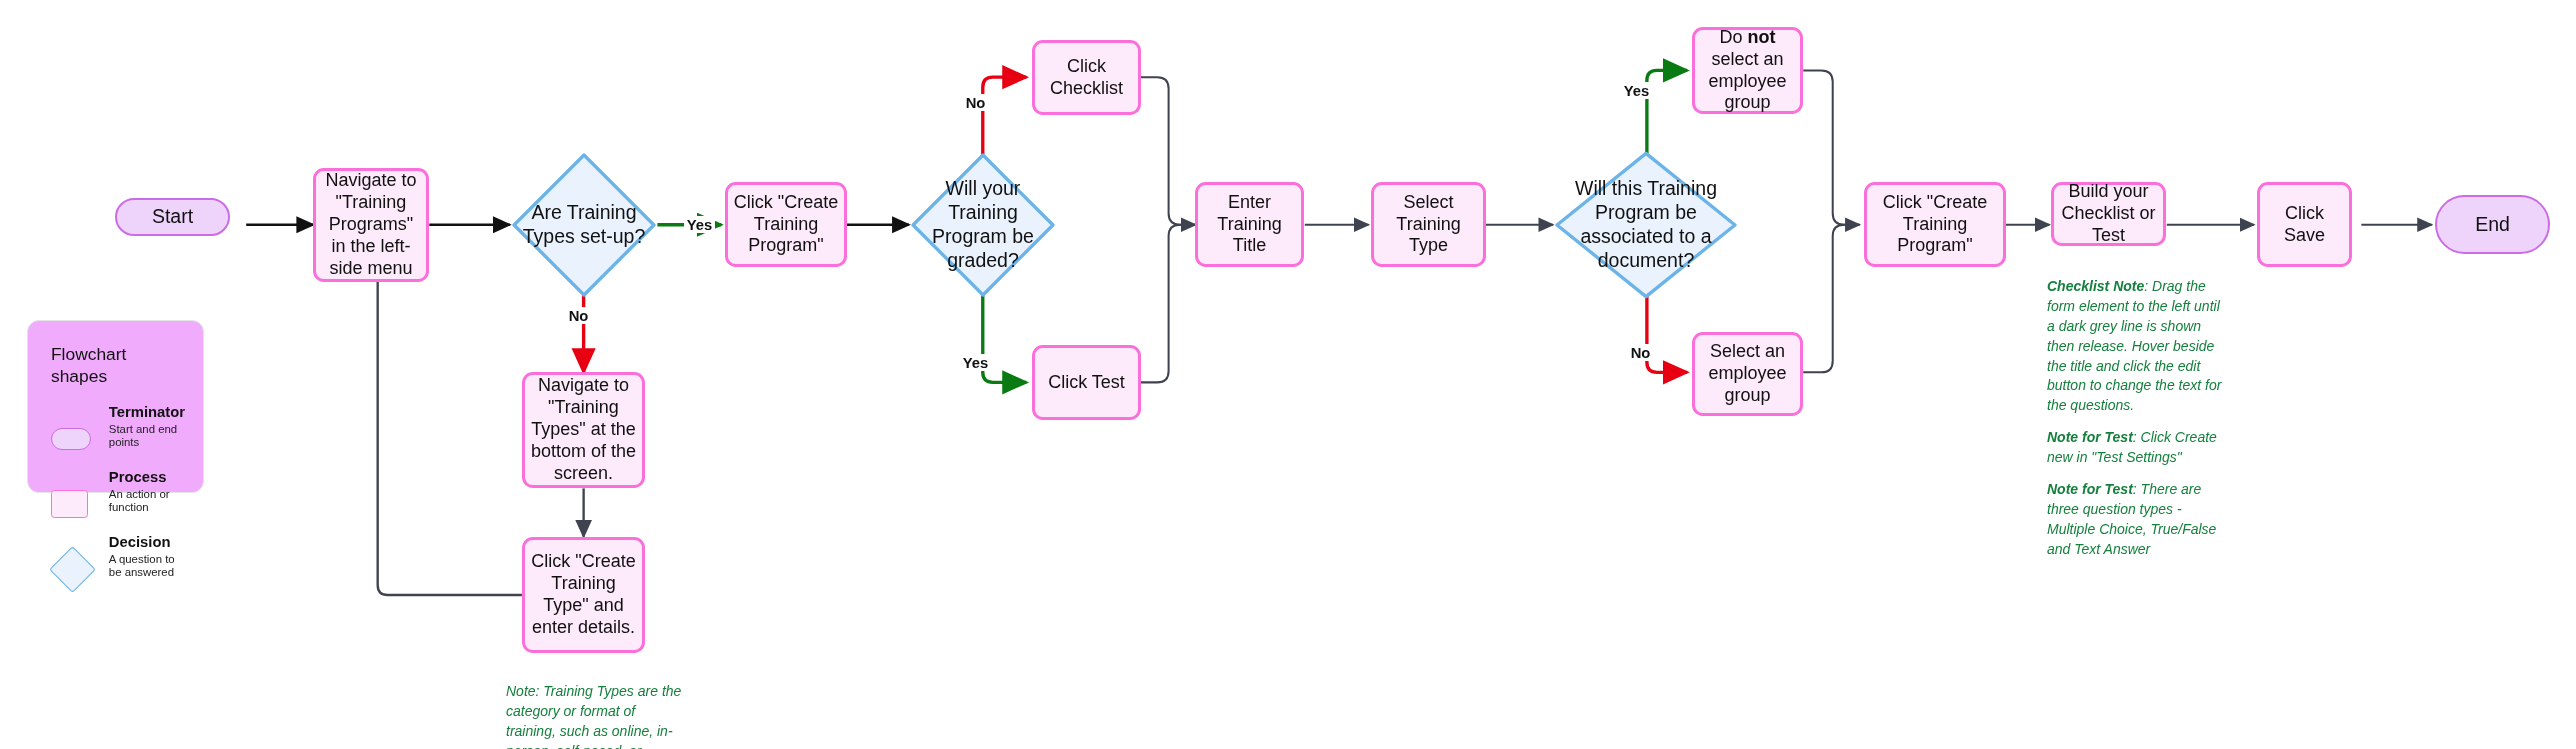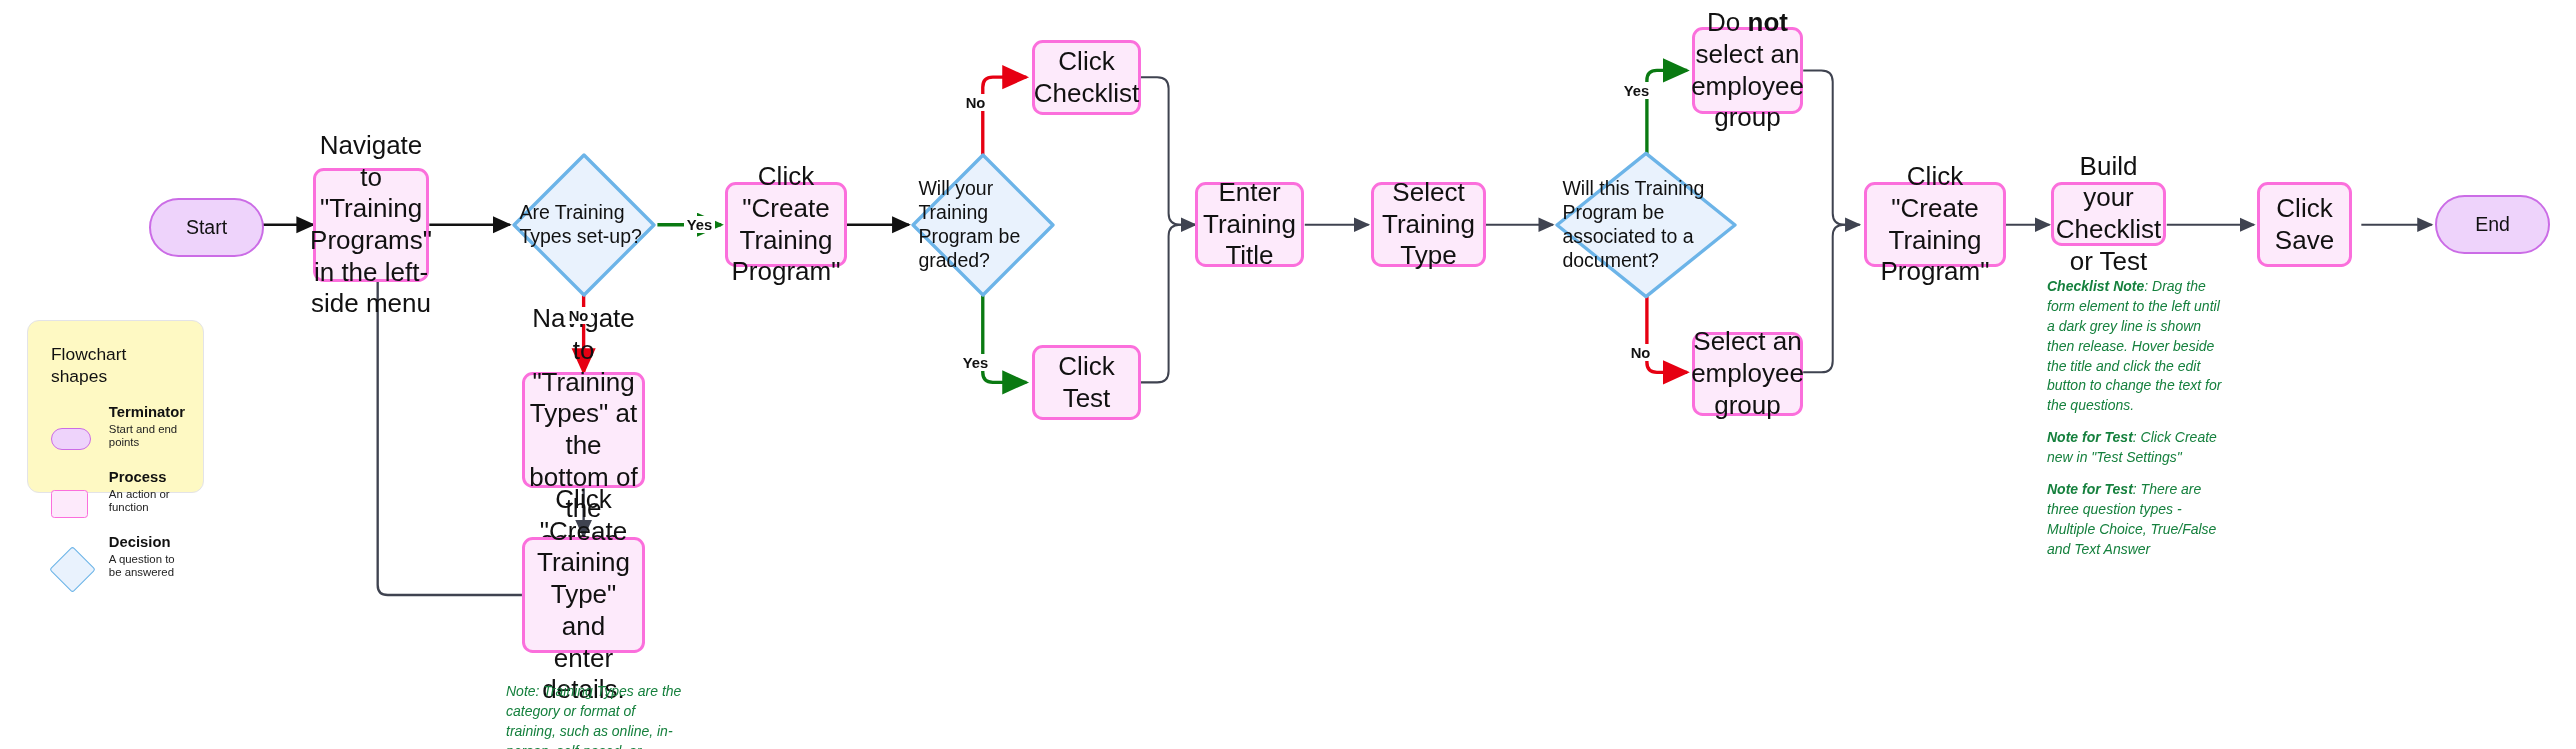--- a/index.html
+++ b/index.html
@@ -46,34 +46,35 @@
     background: #eed3fb;
     border: 2.7px solid #cb6ce6;
     border-radius: 670px;
     font-size: 19.5px;
     color: #111;
   }
   .process {
     background: #fdeafb;
     border: 3.4px solid #fb6fdc;
     border-radius: 10.7px;
-    font-size: 26px;
+    font-size: 18px;
     color: #111;
   }
   .decision-wrap {
     position: absolute;
     z-index: 3;
   }
   .decision-wrap svg { position: absolute; left: 0; top: 0; }
   .decision-wrap .dtext {
     position: absolute;
     inset: 0;
     display: flex;
     align-items: center;
     justify-content: center;
+    text-align: center;
     font-size: 19.5px;
     line-height: 1.22;
     color: #111;
     padding: 0 9.4px;
     box-sizing: border-box;
   }
 
   
   .edge-label {
     position: absolute;
@@ -95,21 +96,21 @@
     z-index: 3;
     font-style: italic;
   }
   .note b { font-weight: bold; }
   .note p { margin: 0 0 12px 0; }
   .note p:last-child { margin-bottom: 0; }
 
   
   .legend {
     position: absolute;
-    background: #fef9c3;
+    background: #f0abfc;
     border: 1.3px solid #e3e3e8;
     border-radius: 12px;
     box-sizing: border-box;
     padding: 23px 17.4px 20px 23px;
     z-index: 5;
   }
   .legend-title {
     font-size: 17.4px;
     line-height: 1.25;
     color: #111;
@@ -221,21 +222,21 @@
 
     <path d="M2688,555 L2715,555 Q2732,555 2732,538 L2732,352 Q2732,335 2749,335 L2772,335" stroke="#3f4350" stroke-width="3" fill="none"></path>
 
     <path d="M2990,335 L3055,335" stroke="#3f4350" stroke-width="3" fill="none" marker-end="url(#ah-dark)"></path>
 
     <path d="M3230,335 L3360,335" stroke="#3f4350" stroke-width="3" fill="none" marker-end="url(#ah-dark)"></path>
 
     <path d="M3520,335 L3625,335" stroke="#3f4350" stroke-width="3" fill="none" marker-end="url(#ah-dark)"></path>
   </svg>
 
-  <div class="node terminator" style="left:149px; top:198px; width:115px; height:59px;">
+  <div class="node terminator" style="left:115px; top:198px; width:115px; height:38px;">
     <span class="label">Start</span>
   </div>
 
   <div class="node process" style="left:313px; top:168px; width:116px; height:114px;">
     <span class="label">Navigate to "Training Programs" in the left-side menu</span>
   </div>
 
   <div class="decision-wrap" style="left:510px; top:151px; width:148px; height:148px;">
     <svg width="148" height="148" viewBox="0 0 220 220">
       <polygon points="110,6 214,110 110,214 6,110" fill="#e9f2fd" stroke="#6cb4e8" stroke-width="5" stroke-linejoin="round"></polygon>

